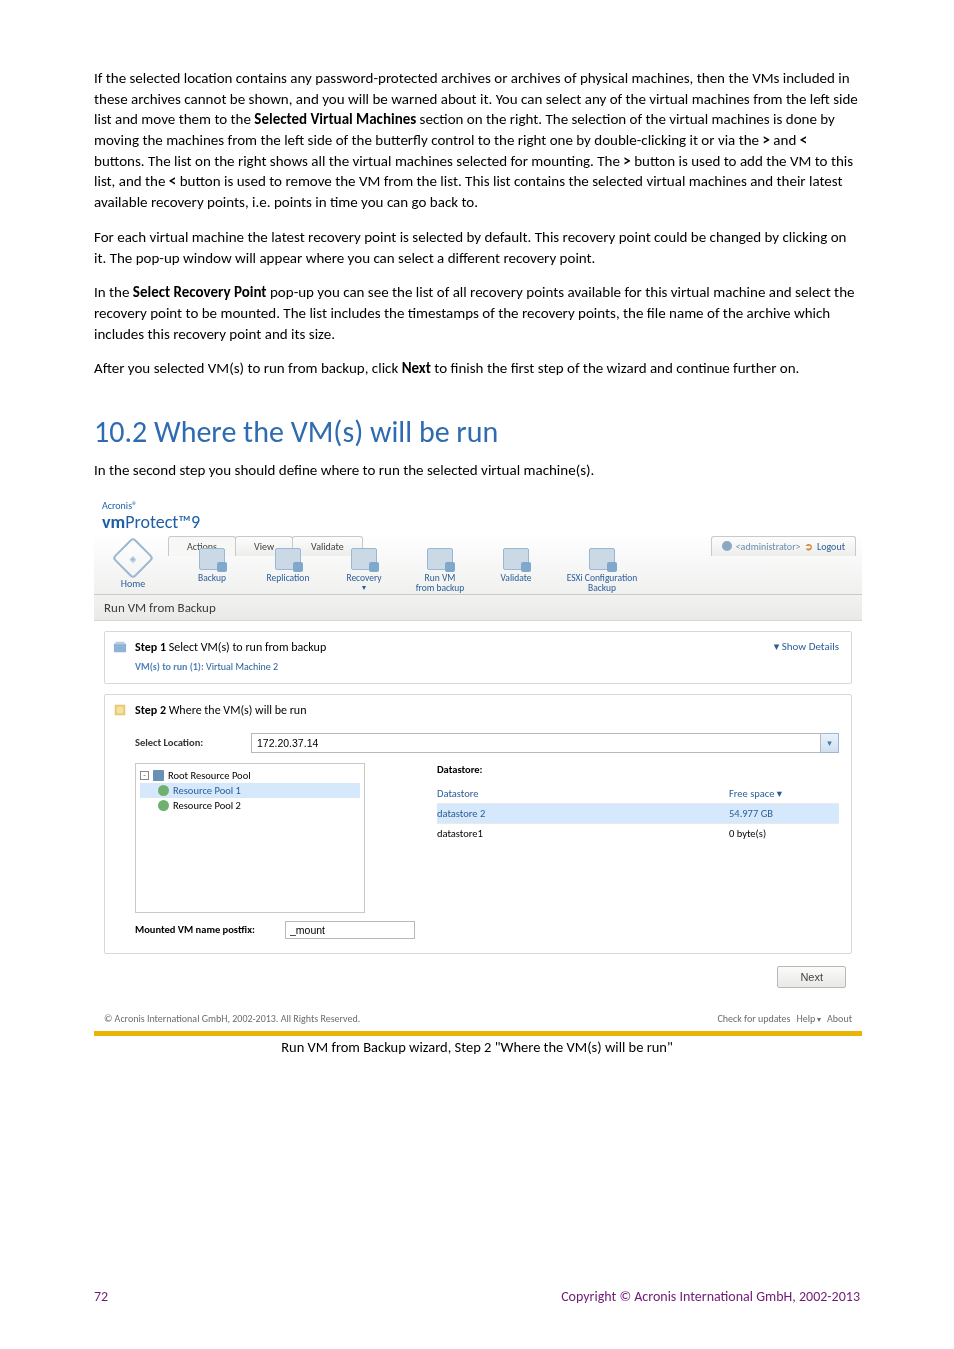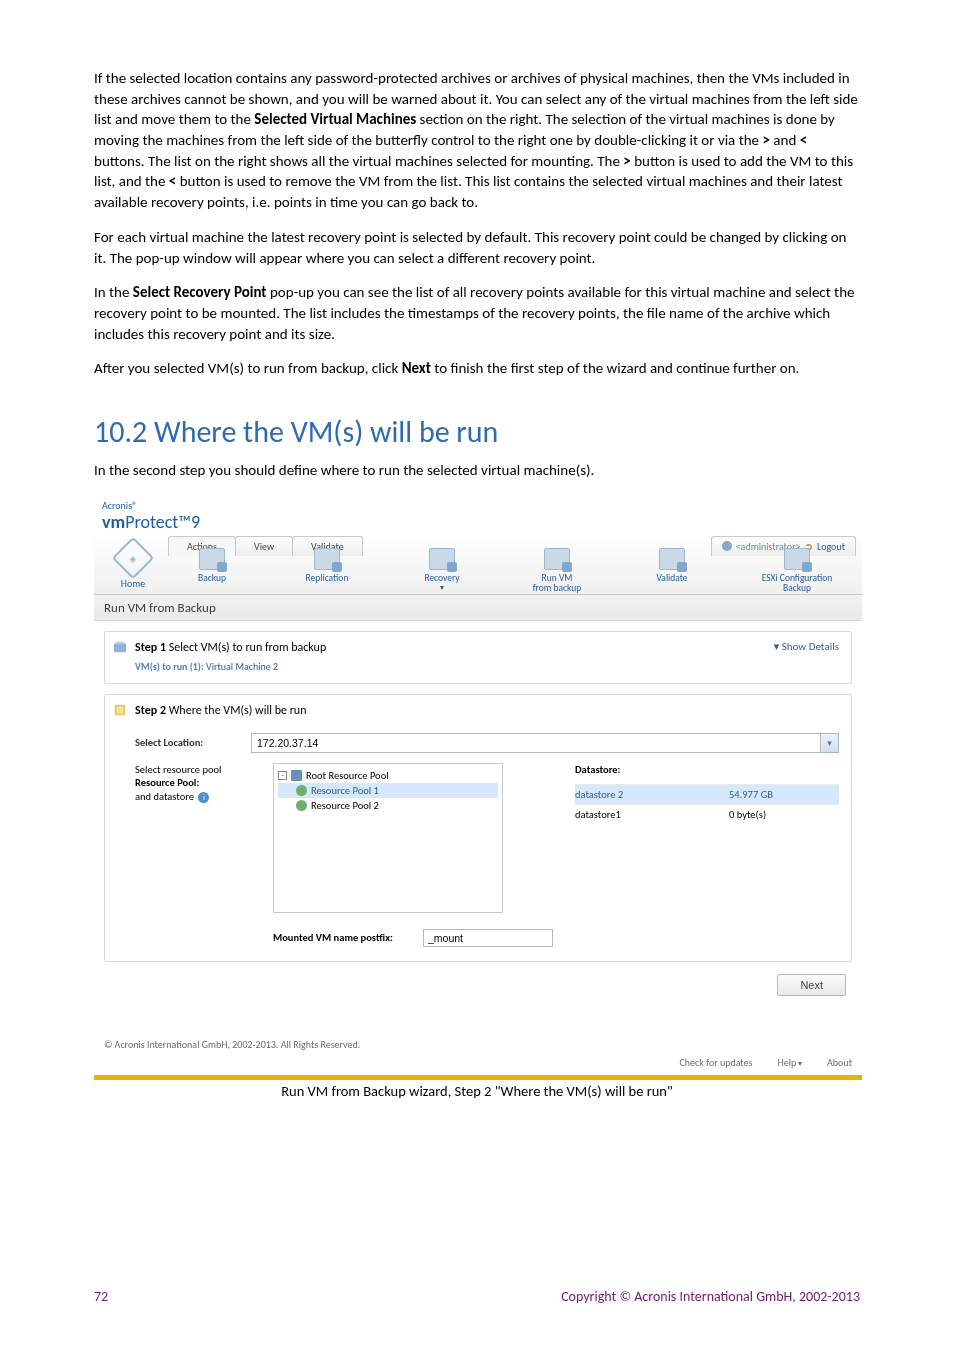--- a/index.html
+++ b/index.html
@@ -71,21 +71,21 @@
     top:-1px; left:74px;
   }
   .tab-label {
     font-size:10px; padding:3px 18px 3px 18px;
     border:1px solid #c9c9c9; border-bottom:none;
     background:linear-gradient(#fdfdfd,#ededec);
     border-top-left-radius:3px; border-top-right-radius:3px;
     margin-right:-1px; color:#444;
   }
   .tab-label.active { background:#f7f7f6; }
-  .big-icons { display:flex; margin-left:8px; padding-top:14px;gap:39px;}
+  .big-icons { display:flex; margin-left:8px; padding-top:14px;}
   .big-icon { width:76px; text-align:center; font-size:9.5px; color:#2a5d98; line-height:1.1;}
   .big-icon .icobox { width:26px; height:22px; margin:0 auto 3px auto; background:#cbd9e6; border:1px solid #9ab7d4; border-radius:2px; position:relative;}
   .big-icon .icobox::after{content:""; position:absolute; width:10px;height:10px; background:#7fa8cc; right:-3px; bottom:-3px; border-radius:2px;}
   .userbar { position:absolute; right:6px; top:-1px; font-size:10px; color:#6a8db0; display:flex; align-items:center; gap:4px; border:1px solid #c9c9c9; border-bottom:none; padding:3px 10px; background:linear-gradient(#fdfdfd,#ededec); border-top-left-radius:3px; border-top-right-radius:3px;}
   .userbar .uicon{width:10px;height:10px;background:#8aa9c4;border-radius:50%;}
   .userbar .logout{color:#2a5d98;}
   .userbar .arrow{color:#d08a3e;font-weight:bold;}
   .pagetitle {
     background: linear-gradient(#f2f2f1,#e9e9e8);
     font-size: 13px; color:#3d3d3d;
@@ -127,27 +127,27 @@
   .tree-row .ricon{width:11px;height:11px;background:#6fb06f;border-radius:50%;}
   .tree-row.ind1{padding-left:18px;}
   .tree-row.sel{background:#d6e8fb;color:#2a5d98;}
   .dstore { flex:1;}
   .ds-title{font-size:10.5px;font-weight:bold;margin-bottom:8px;}
   .ds-head{display:flex;font-size:10.5px;color:#2a5d98;padding:3px 0;}
   .ds-head .c1{flex:1;} .ds-head .c2{width:110px;text-align:left;}
   .ds-row{display:flex;font-size:10.5px;padding:3px 0;border-top:1px solid #eaeaea;}
   .ds-row .c1{flex:1;} .ds-row .c2{width:110px;}
   .ds-row.sel{background:#d6e8fb;color:#2a5d98;}
-  .mount-row{display:flex;align-items:center;margin-top:16px;font-size:10.5px;}
+  .mount-row{display:flex;align-items:center;margin-top:8px;font-size:10.5px;}
   .mount-row .mlab{width:150px;white-space:nowrap;}
   .mount-row input{width:130px;height:18px;border:1px solid #b8b8b8;font-size:10.5px;padding:0 4px;}
   .btnrow{display:flex;justify-content:flex-end;padding:12px 16px 8px 0;}
   .nextbtn{font-size:11px;padding:4px 22px;border:1px solid #b8b8b7;background:linear-gradient(#fbfbfa,#e8e8e7);border-radius:2px;color:#444;}
   .ss-footer{display:flex;justify-content:space-between;align-items:center;font-size:10px;color:#6c6c6c;padding:8px 10px 6px 10px;margin-top:8px;}
-  .ss-footer .right{display:flex;gap:25px;align-items:flex-start;margin-top:36px;}
+  .ss-footer .right{display:flex;gap:6px;align-items:flex-start;}
   .ss-footer .help::after{content:" ▾"; font-size:8px;}
   .caption{font-size:14.5px;text-align:center;margin-top:2px;}
   .page-footer{position:absolute;bottom:44px;left:94px;right:94px;display:flex;justify-content:space-between;font-size:14px;color:#701a75;}
 </style>
 </head>
 <body>
 
 <p class="para">
   <span>If the selected location contains any password-protected archives or archives of physical machines, then the VMs included in these archives cannot be shown, and you will be warned about it. You can select any of the virtual machines from the left side list and move them to the </span><b>Selected Virtual Machines</b><span> section on the right. The selection of the virtual machines is done by moving the machines from the left side of the butterfly control to the right one by double-clicking it or via the </span><b>&gt;</b><span> and </span><b>&lt;</b><span> buttons. The list on the right shows all the virtual machines selected for mounting. The </span><b>&gt;</b><span> button is used to add the VM to this list, and the </span><b>&lt;</b><span> button is used to remove the VM from the list. This list contains the selected virtual machines and their latest available recovery points, i.e. points in time you can go back to.</span>
 </p>
@@ -253,24 +253,20 @@
     </div>
     <div class="step2-body">
       <div class="row">
         <div class="lab"><b>Select Location:</b></div>
         <div class="selinput">
           <input type="text" value="172.20.37.14" style="">
           <div class="ddbtn">▾</div>
         </div>
       </div>
       <div class="twocol">
-        <div class="lefthdr">
-          <span>Select resource pool</span> <b>Resource Pool:</b><br>
-          <span>and datastore</span> <span class="info">i</span>
-        </div>
         <div>
           <div class="treebox">
             <div class="tree-row">
                 <span class="tgl">-</span>
                 <span class="hicon"></span>
                 <span>Root Resource Pool</span>
               </div>
             <div class="tree-row ind1 sel">
                 <span class="ricon"></span>
                 <span>Resource Pool 1</span>
@@ -280,20 +276,24 @@
                 <span>Resource Pool 2</span>
               </div>
           </div>
           <div class="mount-row">
             <span class="mlab"><b>Mounted VM name postfix:</b></span>
             <input type="text" value="_mount" style="">
           </div>
         </div>
         <div class="dstore">
           <div class="ds-title">Datastore:</div>
+          <div class="ds-head">
+            <div class="c1">Datastore</div>
+            <div class="c2">Free space ▾</div>
+          </div>
           <div class="ds-row sel">
             <div class="c1">datastore 2</div>
             <div class="c2">54.977 GB</div>
           </div>
           <div class="ds-row">
             <div class="c1">datastore1</div>
             <div class="c2">0 byte(s)</div>
           </div>
         </div>
       </div>

